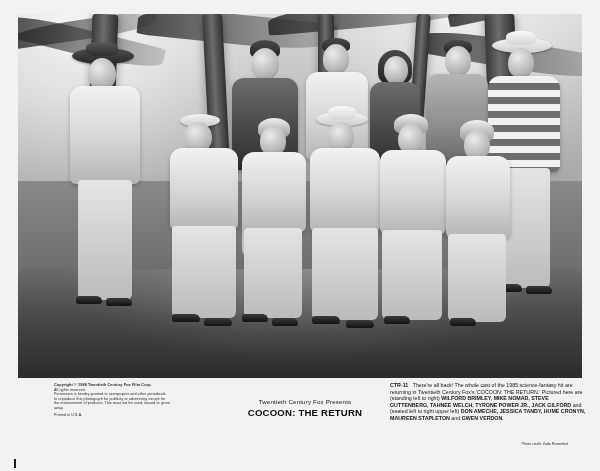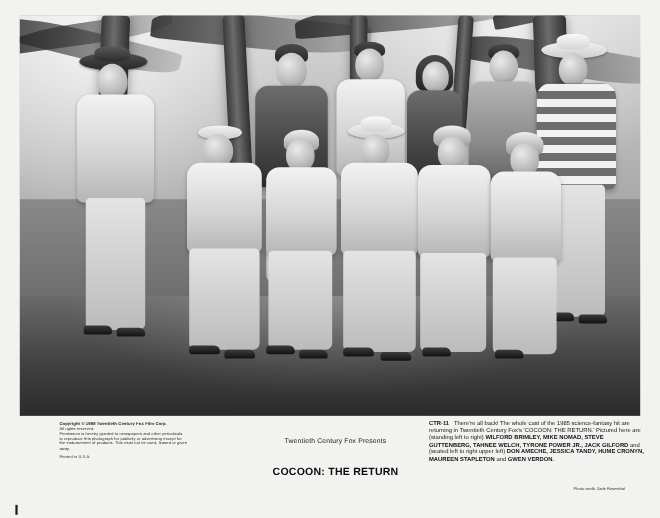--- a/index.html
+++ b/index.html
@@ -141,21 +141,21 @@
     top: 18px;
     width: 150px;
     text-align: center;
   }
   .studio-line {
     font-size: 6.2px;
     letter-spacing: 0.15px;
     color: #171717;
   }
   .film-title {
-    margin-top: 19px;
+    margin-top: 2px;
     font-size: 9.6px;
     font-weight: bold;
     letter-spacing: 0.2px;
     color: #0c0c0c;
   }
 
   .synopsis {
     position: absolute;
     left: 372px;
     top: 2px;

